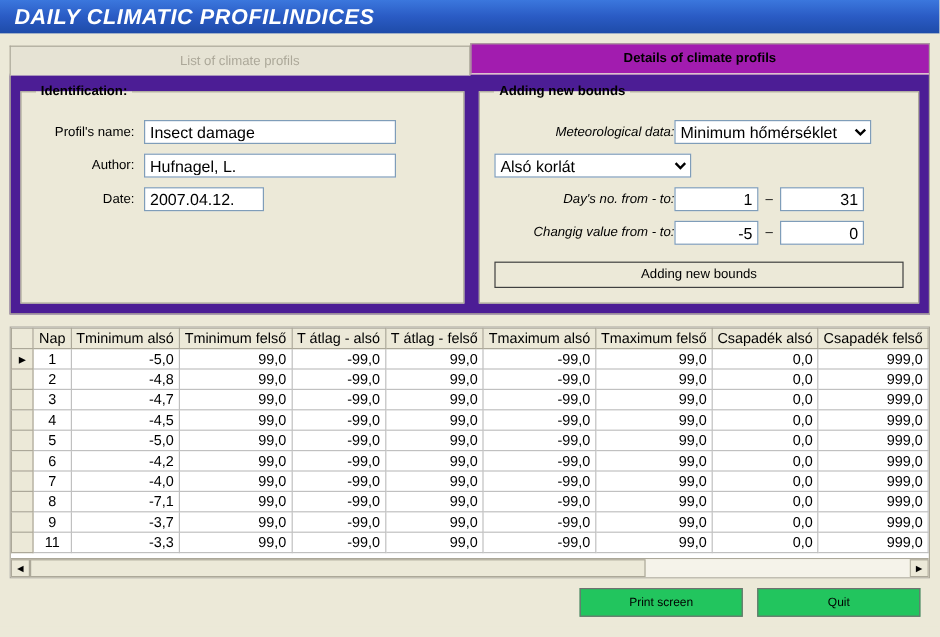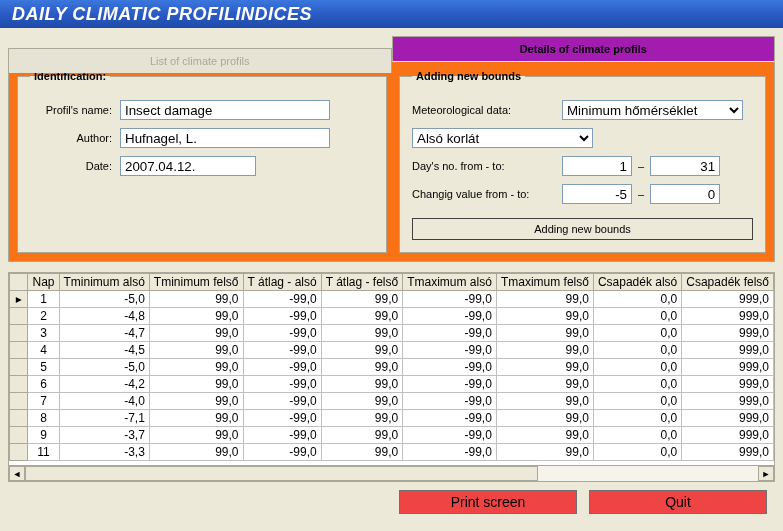--- a/index.html
+++ b/index.html
@@ -35,46 +35,46 @@
   .tab {
     flex: 1;
     padding: 6px 0;
     text-align: center;
     background: #ECE9D8;
     border: 1px solid #ACA899;
     border-bottom: none;
     cursor: pointer;
     position: relative;
   }
-  .tab.inactive { color: #ACA899; background: #E6E3D4; border-top: 1px solid #ACA899; top: 12px; }
+  .tab.inactive { color: #ACA899; background: #E6E3D4; border-top: 1px solid #ACA899; top: 2px; }
   .tab.active { font-weight: bold; background: #a21caf; z-index: 2; border-bottom: 1px solid #ECE9D8; margin-bottom: -1px; }
   .panel {
     border: 1px solid #ACA899;
     border-top: none;
     padding: 8px;
     display: flex;
     gap: 12px;
-    background: #f97316;
+    background: #4c1d95;
   }
   fieldset {
     border: 1px solid #ACA899;
     padding: 10px 12px 12px 12px;
     background: #ECE9D8;
   }
   legend { font-weight: bold; padding: 0 4px; }
   .ident { flex: 0 0 370px; }
   .bounds { flex: 1; }
   .row { display: flex; align-items: center; margin: 8px 0; }
   .ident .lbl { width: 90px; text-align: right; padding-right: 8px; }
-  .bounds .lbl { width: 150px; text-align: left; }
+  .bounds .lbl { width: 150px; text-align: right; font-style: italic; }
   input[type=text].fld {
     height: 20px; padding: 2px 4px; border: 1px solid #7F9DB9; background: white;
   }
   .ident input[type=text].fld { width: 210px; }
-  select.fld { width: 181px; height: 20px; border: 1px solid #7F9DB9; background: white; }
+  select.fld { width: 164px; height: 20px; border: 1px solid #7F9DB9; background: white; }
   .numfld { width: 70px; height: 20px; border: 1px solid #7F9DB9; background: white; text-align: right; padding: 2px 4px; }
   .dash { padding: 0 6px; }
   .addbtn {
     width: 100%; height: 22px; margin-top: 6px;
     border: 1px solid #404040; background: #ECE9D8; cursor: pointer;
     font-family: inherit; font-size: 11px;
   }
   .tablewrap {
     margin-top: 10px;
     border: 1px solid #ACA899;
@@ -99,22 +99,22 @@
     position: absolute; bottom: 0; left: 0; right: 0; height: 16px;
     background: #ECE9D8; border-top: 1px solid #ACA899; display: flex;
   }
   .hscroll .btn { width: 16px; background: #ECE9D8; border: 1px solid #ACA899; display:flex; align-items:center; justify-content:center; font-size:9px; }
   .hscroll .track { flex: 1; background: #F5F3EA; position: relative; }
   .hscroll .thumb { position: absolute; left: 0; top: 0; bottom: 0; width: 70%; background: #ECE9D8; border: 1px solid #ACA899; }
   .footer {
     margin-top: 8px; display: flex; justify-content: flex-end; gap: 12px; padding-right: 8px;
   }
   .winbtn {
-    width: 178px; height: 24px; border: 1px solid #707070;
-    background: #ef4444; cursor: pointer; font-family: inherit; font-size: 14px;
+    width: 136px; height: 24px; border: 1px solid #707070;
+    background: #22c55e; cursor: pointer; font-family: inherit; font-size: 10px;
   }
 </style>
 </head>
 <body>
 
 <div class="titlebar">
   <span>DAILY CLIMATIC PROFILINDICES</span>
 </div>
 
 <div class="client">
@@ -135,21 +135,21 @@
       <div class="row">
         <span class="lbl">Profil's name:</span>
         <input type="text" class="fld" value="Insect damage" style="">
       </div>
       <div class="row">
         <span class="lbl">Author:</span>
         <input type="text" class="fld" value="Hufnagel, L." style="">
       </div>
       <div class="row">
         <span class="lbl">Date:</span>
-        <input type="text" class="fld" style="width: 136px;" value="2007.04.12.">
+        <input type="text" class="fld" style="width: 100px;" value="2007.04.12.">
       </div>
     </fieldset>
 
     <fieldset class="bounds">
       <legend>Adding new bounds</legend>
       <div class="row">
         <span class="lbl">Meteorological data:</span>
         <select class="fld">
           <option>Minimum hőmérséklet</option>
         </select>

